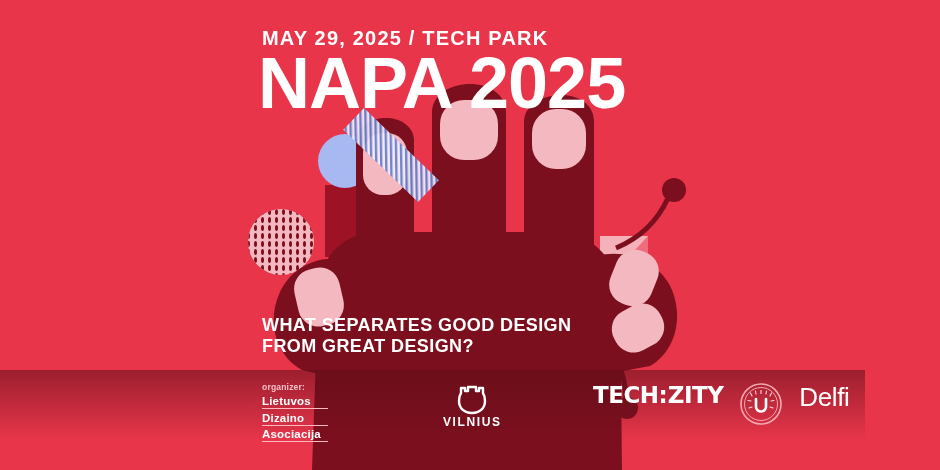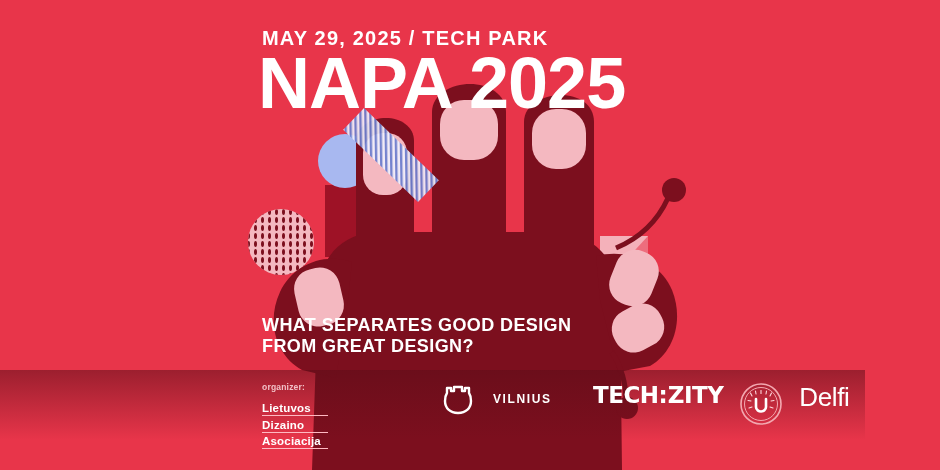--- a/index.html
+++ b/index.html
@@ -82,21 +82,21 @@
     width: 940px;
     height: 95px;
     z-index: 4;
   }
 
   .credit-label {
     font-size: 8.5px;
     font-weight: bold;
     color: #f2c0c6;
     letter-spacing: 0.2px;
-    margin-bottom: 10px;
+    margin-bottom: 3px;
     white-space: nowrap;
   }
 
   
   .organizer {
     position: absolute;
     left: 262px;
     top: 7px;
   }
   .lda-line {
@@ -159,22 +159,23 @@
     letter-spacing: 0.3px;
     white-space: pre-line;
   }
 
   
   .vilnius {
     position: absolute;
     left: 443px;
     top: 8px;
     display: flex;
+    flex-direction: column;
     align-items: center;
-    gap: 20px;
+    gap: 0;
   }
   .vilnius-mark { display: block; }
   .vilnius-word {
     font-size: 12px;
     font-weight: bold;
     color: #ffffff;
     letter-spacing: 1.6px;
   }
 
   

